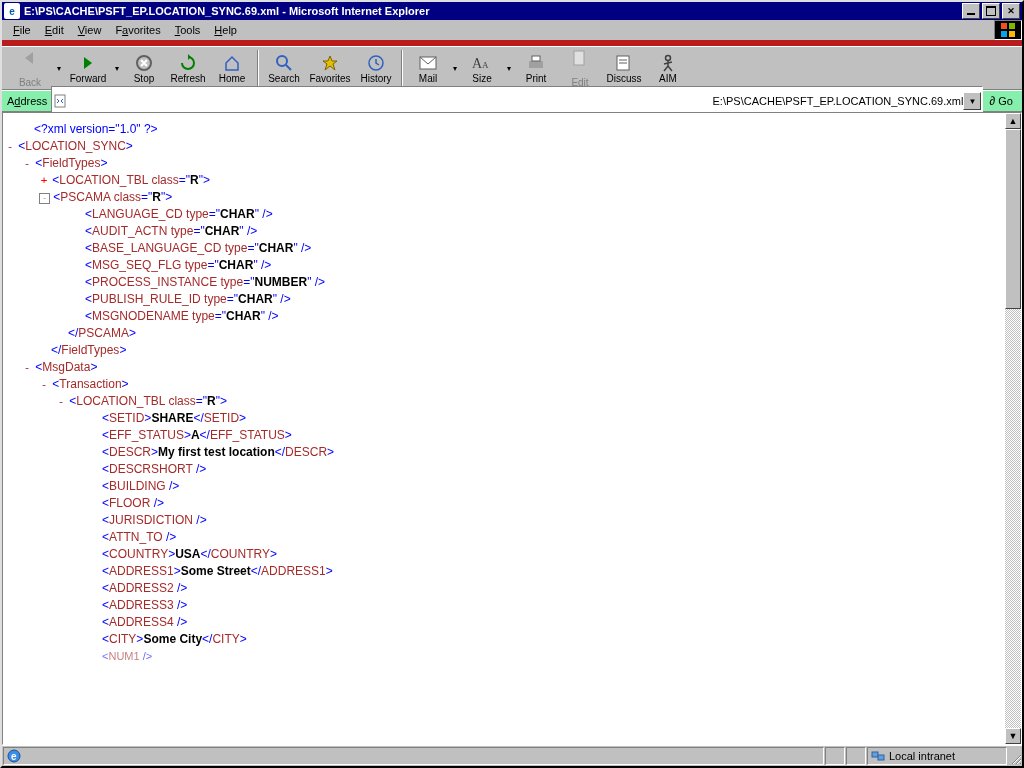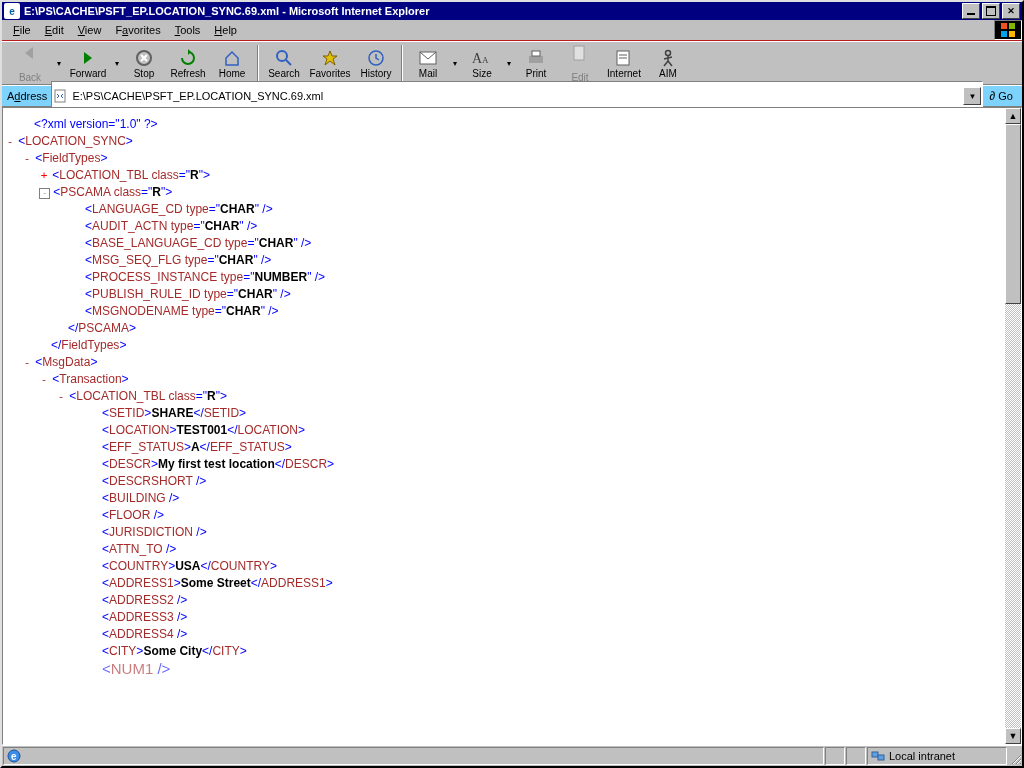--- a/index.html
+++ b/index.html
@@ -64,21 +64,21 @@
   .caption-btn .x { font-weight: bold; font-size: 9px; }
   .caption-btn .min { width: 8px; border-bottom: 2px solid #000; margin-top:5px;}
   .caption-btn .max { width: 8px; height: 7px; border: 1px solid #000; border-top-width: 2px; }
   
   .menubar {
     height: 20px;
     display: flex;
     align-items: center;
     background: #c0c0c0;
     padding: 0 4px;
-    border-bottom: 1px solid #b91c1c;
+    border-bottom: 6px solid #b91c1c;
     position: relative;
   }
   .menubar .menu-item {
     padding: 2px 7px;
     cursor: default;
   }
   .menubar .menu-item u { text-decoration: underline; }
   .menubar .logo {
     position: absolute;
     right: 0;
@@ -133,25 +133,26 @@
     height: 36px;
     background: #808080;
     margin: 0 3px;
     border-right: 1px solid #fff;
   }
   
   .addressbar {
     height: 22px;
     display: flex;
     align-items: center;
-    background: #7dd3fc;
+    background: #86efac;
     padding: 1px 3px;
     border-top: 1px solid #fff;
     border-bottom: 1px solid #808080;
     box-sizing: border-box;
+    text-align: right;
   }
   .addressbar .label {
     padding: 0 4px 0 2px;
     color: #000;
   }
   .addressbar .field {
     flex: 1;
     height: 31px;
     background: #fff;
     border: 1px solid;
@@ -433,21 +434,21 @@
       <span>Edit</span>
     </div>
     <div class="tool narrow">
       <div class="glyph">
           <svg width="18" height="18">
             <rect x="2" y="2" width="12" height="14" fill="#fff" stroke="#606060"></rect>
             <line x1="4" y1="6" x2="12" y2="6" stroke="#606060"></line>
             <line x1="4" y1="9" x2="12" y2="9" stroke="#606060"></line>
           </svg>
         </div>
-      <span>Internet</span>
+      <span>Discuss</span>
     </div>
     <div class="tool narrow">
       <div class="glyph">
           <svg width="18" height="18">
             <circle cx="9" cy="4" r="2.5" fill="none" stroke="#404040" stroke-width="1.5"></circle>
             <path d="M9 7 L9 12 M5 10 L13 8 M9 12 L5 17 M9 12 L13 17" fill="none" stroke="#404040" stroke-width="1.5"></path>
           </svg>
         </div>
       <span>AIM</span>
     </div>
@@ -484,35 +485,34 @@
       <div class="line ind4"><span class="pi">&lt;</span><span class="tag">MSG_SEQ_FLG</span> <span class="attr">type</span><span class="pi">="</span><span class="val">CHAR</span><span class="pi">" /&gt;</span></div>
       <div class="line ind4"><span class="pi">&lt;</span><span class="tag">PROCESS_INSTANCE</span> <span class="attr">type</span><span class="pi">="</span><span class="val">NUMBER</span><span class="pi">" /&gt;</span></div>
       <div class="line ind4"><span class="pi">&lt;</span><span class="tag">PUBLISH_RULE_ID</span> <span class="attr">type</span><span class="pi">="</span><span class="val">CHAR</span><span class="pi">" /&gt;</span></div>
       <div class="line ind4"><span class="pi">&lt;</span><span class="tag">MSGNODENAME</span> <span class="attr">type</span><span class="pi">="</span><span class="val">CHAR</span><span class="pi">" /&gt;</span></div>
       <div class="line ind3"><span class="pi">&lt;/</span><span class="tag">PSCAMA</span><span class="pi">&gt;</span></div>
       <div class="line ind2"><span class="pi">&lt;/</span><span class="tag">FieldTypes</span><span class="pi">&gt;</span></div>
       <div class="line ind1"><span class="spacer-neg"><span class="toggle">-</span></span> <span class="pi">&lt;</span><span class="tag">MsgData</span><span class="pi">&gt;</span></div>
       <div class="line ind2"><span class="spacer-neg"><span class="toggle">-</span></span> <span class="pi">&lt;</span><span class="tag">Transaction</span><span class="pi">&gt;</span></div>
       <div class="line ind3"><span class="spacer-neg"><span class="toggle">-</span></span> <span class="pi">&lt;</span><span class="tag">LOCATION_TBL</span> <span class="attr">class</span><span class="pi">="</span><span class="val">R</span><span class="pi">"&gt;</span></div>
       <div class="line ind5"><span class="pi">&lt;</span><span class="tag">SETID</span><span class="pi">&gt;</span><span class="txt">SHARE</span><span class="pi">&lt;/</span><span class="tag">SETID</span><span class="pi">&gt;</span></div>
-      <div class="line ind5"><span class="pi">&lt;</span><span class="tag">LOCATION</span><span class="pi">&gt;</span><span class="txt">TEST001</span><span class="pi">&lt;/</span><span class="tag">LOCATION</span><span class="pi">&gt;</span></div>
       <div class="line ind5"><span class="pi">&lt;</span><span class="tag">EFF_STATUS</span><span class="pi">&gt;</span><span class="txt">A</span><span class="pi">&lt;/</span><span class="tag">EFF_STATUS</span><span class="pi">&gt;</span></div>
       <div class="line ind5"><span class="pi">&lt;</span><span class="tag">DESCR</span><span class="pi">&gt;</span><span class="txt">My first test location</span><span class="pi">&lt;/</span><span class="tag">DESCR</span><span class="pi">&gt;</span></div>
       <div class="line ind5"><span class="pi">&lt;</span><span class="tag">DESCRSHORT</span><span class="pi"> /&gt;</span></div>
       <div class="line ind5"><span class="pi">&lt;</span><span class="tag">BUILDING</span><span class="pi"> /&gt;</span></div>
       <div class="line ind5"><span class="pi">&lt;</span><span class="tag">FLOOR</span><span class="pi"> /&gt;</span></div>
       <div class="line ind5"><span class="pi">&lt;</span><span class="tag">JURISDICTION</span><span class="pi"> /&gt;</span></div>
       <div class="line ind5"><span class="pi">&lt;</span><span class="tag">ATTN_TO</span><span class="pi"> /&gt;</span></div>
       <div class="line ind5"><span class="pi">&lt;</span><span class="tag">COUNTRY</span><span class="pi">&gt;</span><span class="txt">USA</span><span class="pi">&lt;/</span><span class="tag">COUNTRY</span><span class="pi">&gt;</span></div>
       <div class="line ind5"><span class="pi">&lt;</span><span class="tag">ADDRESS1</span><span class="pi">&gt;</span><span class="txt">Some Street</span><span class="pi">&lt;/</span><span class="tag">ADDRESS1</span><span class="pi">&gt;</span></div>
       <div class="line ind5"><span class="pi">&lt;</span><span class="tag">ADDRESS2</span><span class="pi"> /&gt;</span></div>
       <div class="line ind5"><span class="pi">&lt;</span><span class="tag">ADDRESS3</span><span class="pi"> /&gt;</span></div>
       <div class="line ind5"><span class="pi">&lt;</span><span class="tag">ADDRESS4</span><span class="pi"> /&gt;</span></div>
       <div class="line ind5"><span class="pi">&lt;</span><span class="tag">CITY</span><span class="pi">&gt;</span><span class="txt">Some City</span><span class="pi">&lt;/</span><span class="tag">CITY</span><span class="pi">&gt;</span></div>
-      <div class="line ind5" style="opacity:0.6;font-size:15px"><span class="pi">&lt;</span><span class="tag">NUM1</span><span class="pi"> /&gt;</span></div>
+      <div class="line ind5" style="opacity:0.6;font-size:11px"><span class="pi">&lt;</span><span class="tag">NUM1</span><span class="pi"> /&gt;</span></div>
     </div>
     <div class="vscroll">
       <div class="sbtn">▲</div>
       <div class="strack">
         <div class="sthumb"></div>
       </div>
       <div class="sbtn">▼</div>
     </div>
   </div>
 

